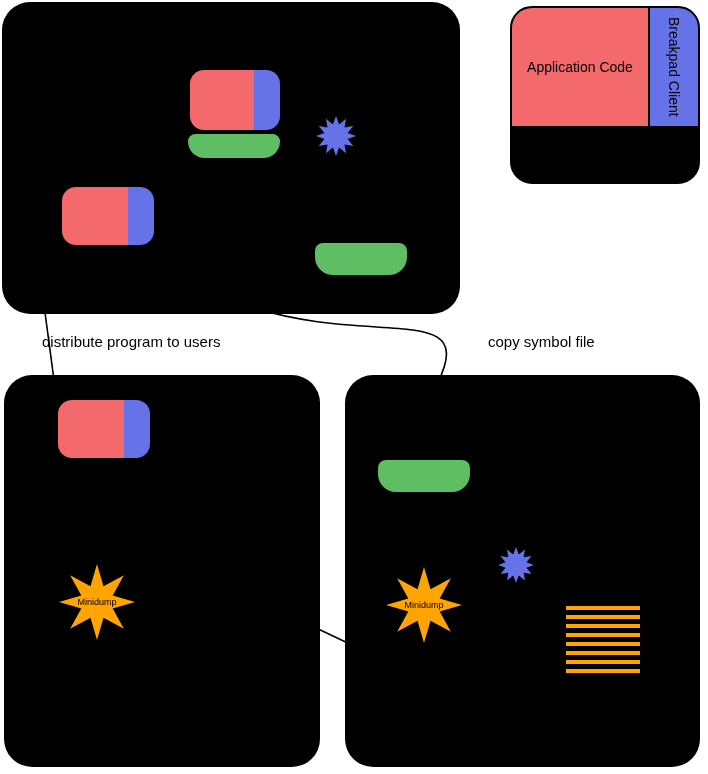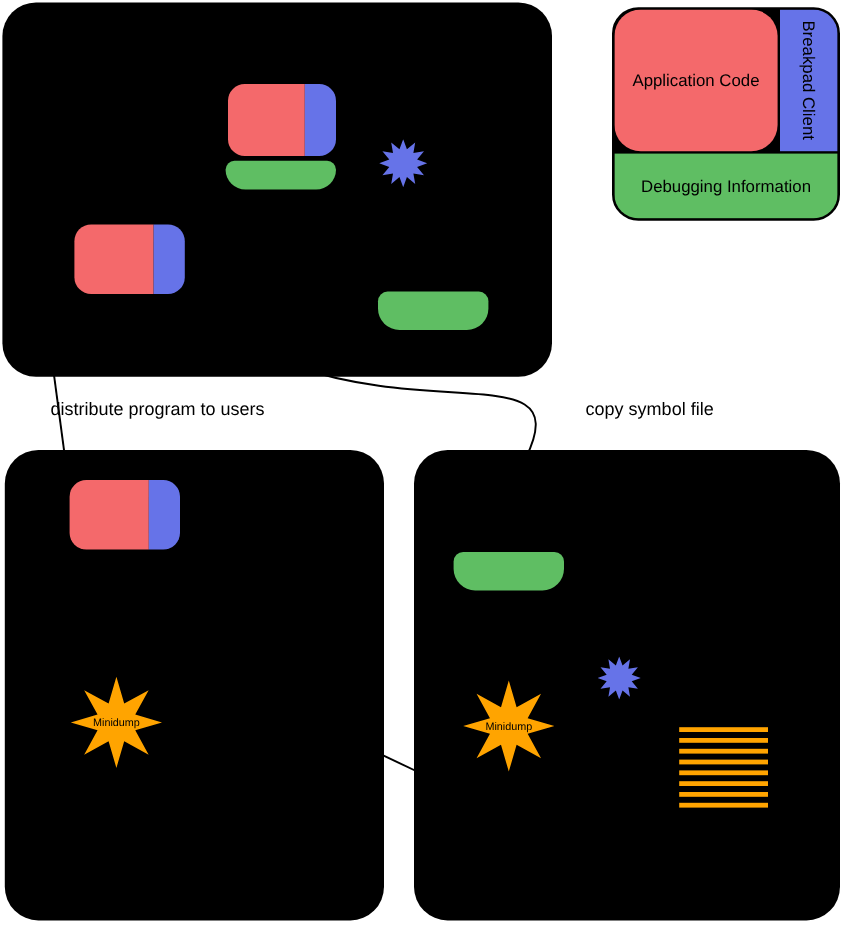--- a/index.html
+++ b/index.html
@@ -49,21 +49,21 @@
   .stack-trace .st-line { height:4px; background:var(--minidump-orange); margin-bottom:5px; }
 
   
   .legend {
     position:absolute; left:510px; top:6px; width:190px; height:178px;
     border:2px solid #000; border-radius:22px; overflow:hidden;
     display:grid; grid-template-columns:1fr 48px; grid-template-rows:1fr 54px;
     gap:2px; background:#000; z-index:2;
   }
   .legend-cell { display:flex; align-items:center; justify-content:center; font-size:14px; text-align:center; }
-  .legend-app   { background:var(--app-red); grid-column:1; grid-row:1; padding:4px;border-radius:22px; }
+  .legend-app   { background:var(--app-red); grid-column:1; grid-row:1; padding:4px; }
   .legend-client{ background:var(--client-blue); grid-column:2; grid-row:1; writing-mode:vertical-rl; }
   .legend-debug { background:var(--debug-green); grid-column:1 / span 2; grid-row:2; }
 
   
   .edge-label { position:absolute; z-index:4; font-size:15px; white-space:nowrap; }
   #label-distribute { left:42px;  top:333px; }
   #label-copy       { left:440px; top:333px;padding-left:48px; }
 </style>
 </head>
 <body>
@@ -94,21 +94,20 @@
       <div class="app-red"></div>
       <div class="app-blue"></div>
     </div>
 
     <div class="symbol-file" style="left:313px; top:241px; width:92px; height:32px;"></div>
   </div>
 
   <div class="legend">
     <div class="legend-cell legend-app">Application Code</div>
     <div class="legend-cell legend-client">Breakpad Client</div>
-    <div class="legend-cell legend-debug">Debugging Information</div>
   </div>
 
   <div class="edge-label" id="label-distribute">distribute program to users</div>
   <div class="edge-label" id="label-copy">copy symbol file</div>
 
   <div class="machine-box" id="box-user">
     <div class="app-glyph" style="left:54px; top:25px; width:92px; height:58px;">
       <div class="app-red"></div>
       <div class="app-blue"></div>
     </div>

